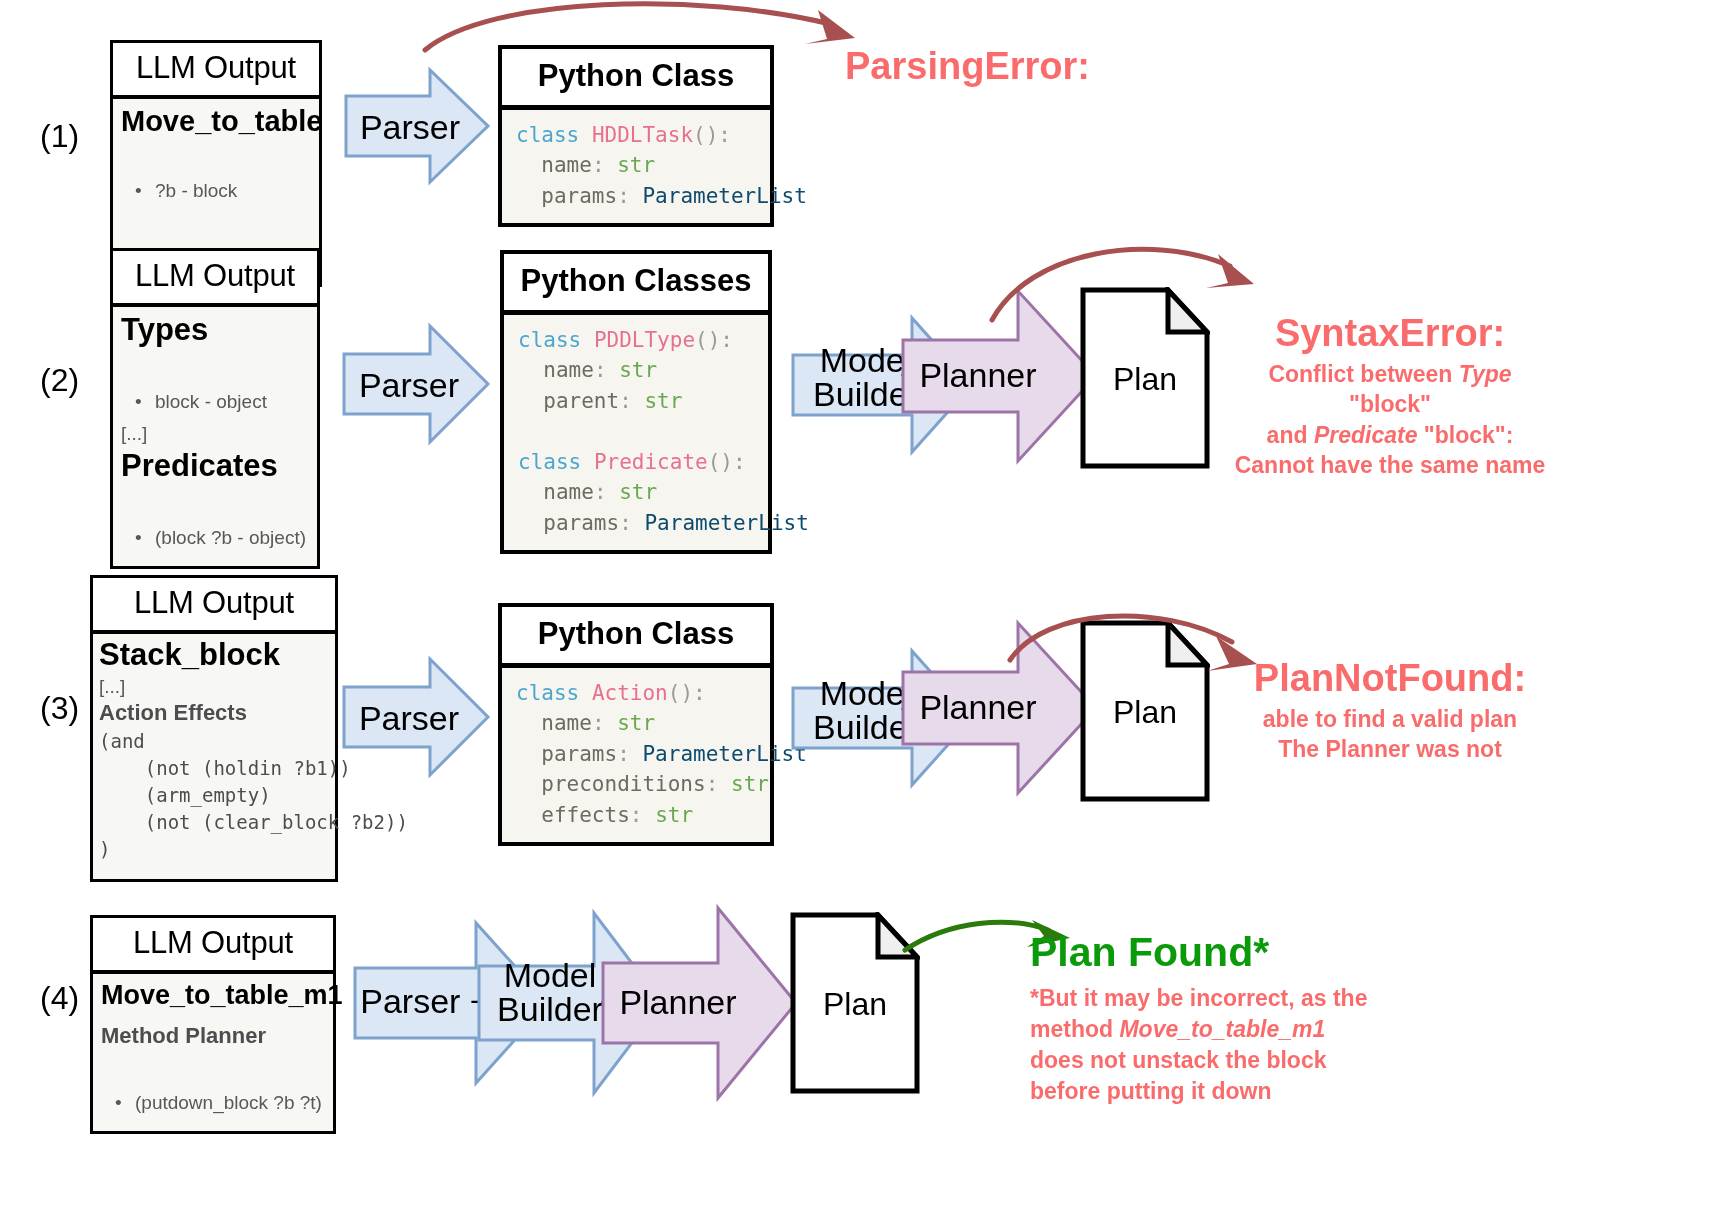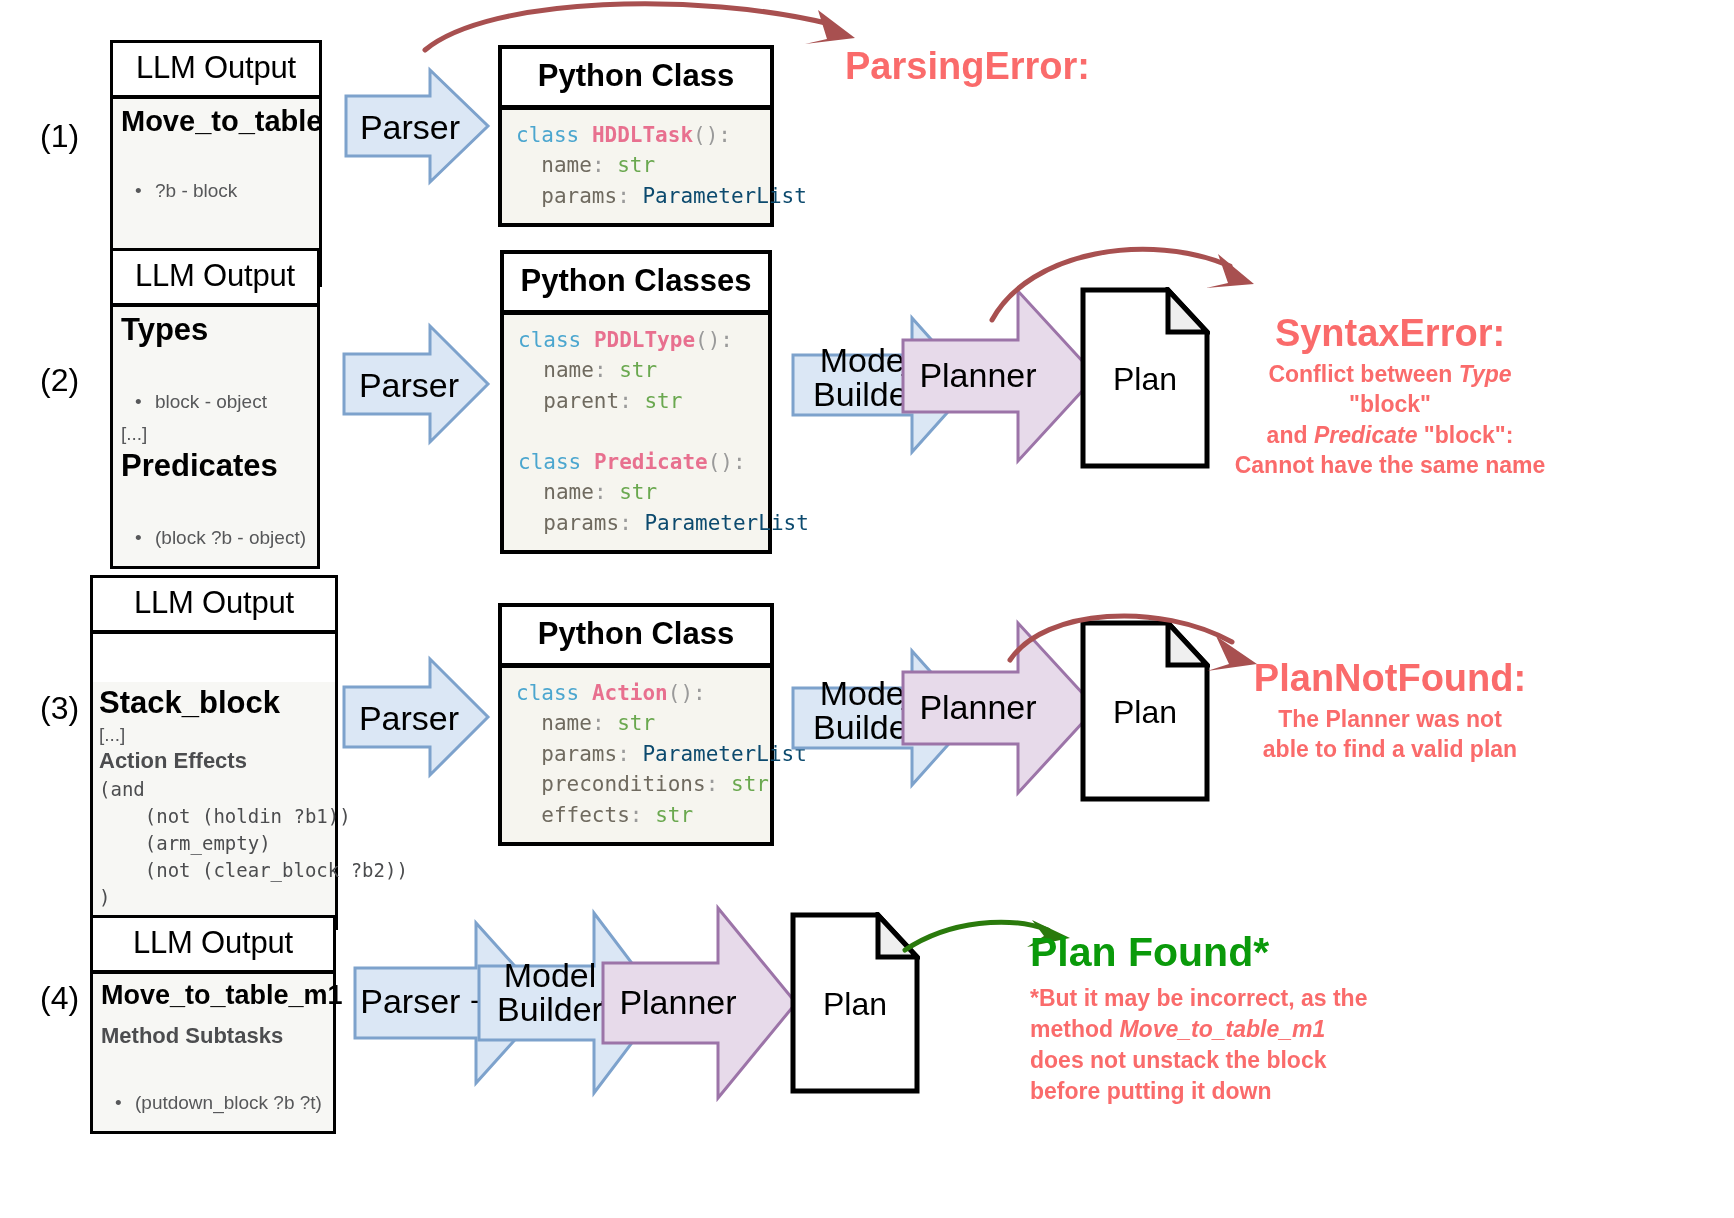--- a/index.html
+++ b/index.html
@@ -94,21 +94,21 @@
   }
   .pyc-body {
     background: #f6f5ef;
     padding: 10px 14px 12px 14px;
     font-family: "DejaVu Sans Mono", "Liberation Mono", monospace;
     font-size: 21px;
     line-height: 1.45;
     white-space: pre;
   }
   .k-class { color: #4ba6cf; }
-  .k-name  { color: #e8708f; font-weight: bold; }
+  .k-name  { color: #e8708f; }
   .k-paren { color: #9a9a9a; }
   .k-attr  { color: #6f6a5f; }
   .k-colon { color: #9a9a9a; }
   .k-str   { color: #6aa84f; }
   .k-type  { color: #0c4a6e; }
 
   
   .blockarrow { position: absolute; }
   .blockarrow svg { display:block; overflow: visible; }
   .ba-label {
@@ -295,21 +295,21 @@
       <div>Conflict between <i>Type</i> "block"</div>
       <div>and <i>Predicate</i> "block":</div>
       <div>Cannot have the same name</div>
     </div>
   </div>
 
   <div class="row-label" style="left:40px; top:690px;">(3)</div>
 
   <div class="card" style="left:90px; top:575px; width:248px;">
     <div class="card-title">LLM Output</div>
-    <div class="card-body" style="padding:2px 6px 16px 6px;margin-top:48px;">
+    <div class="card-body" style="padding:2px 6px 16px 6px;">
       <div class="card-h">Stack_block</div>
       <div class="ellip">[...]</div>
       <div class="card-h sm">Action Effects</div>
       <div class="mono-line">(and</div>
       <div class="mono-line">    (not (holdin ?b1))</div>
       <div class="mono-line">    (arm_empty)</div>
       <div class="mono-line">    (not (clear_block ?b2))</div>
       <div class="mono-line">)</div>
     </div>
   </div>
@@ -359,32 +359,32 @@
   <div class="curve" style="left:1000px; top:580px;">
     <svg width="300" height="120" viewBox="0 0 300 120">
       <path d="M10,80 C 45,28 160,22 232,62" fill="none" stroke="#a85050" stroke-width="5" stroke-linecap="round"></path>
       <path d="M257,84 L216,56 L229,84 L207,91 Z" fill="#a85050"></path>
     </svg>
   </div>
 
   <div class="err ctr" style="left:1230px; top:658px; width:320px;">
     <div class="err-title ctr">PlanNotFound:</div>
     <div class="err-body ctr">
+      <div>able to find a valid plan</div>
       <div>The Planner was not</div>
-      <div>able to find a valid plan</div>
     </div>
   </div>
 
   <div class="row-label" style="left:40px; top:980px;">(4)</div>
 
   <div class="card" style="left:90px; top:915px; width:246px;">
     <div class="card-title">LLM Output</div>
     <div class="card-body" style="padding:4px 8px 8px 8px;">
       <div class="card-h" style="font-size:27px;">Move_to_table_m1</div>
-      <div class="card-h sm" style="margin-top:14px;">Method Subtasks</div>
+      <div class="card-h sm" style="margin-top:14px;">Method Planner</div>
       <ul class="bullet-list">
         <li>(putdown_block ?b ?t)</li>
       </ul>
     </div>
   </div>
 
   <div class="blockarrow" style="left:352px; top:920px;">
     <svg width="200" height="166" viewBox="0 0 200 166">
       <path d="M3,48 L124,48 L124,3 L196,83 L124,163 L124,118 L3,118 Z" fill="#dbe7f5" stroke="#7da2cc" stroke-width="3"></path>
     </svg>

